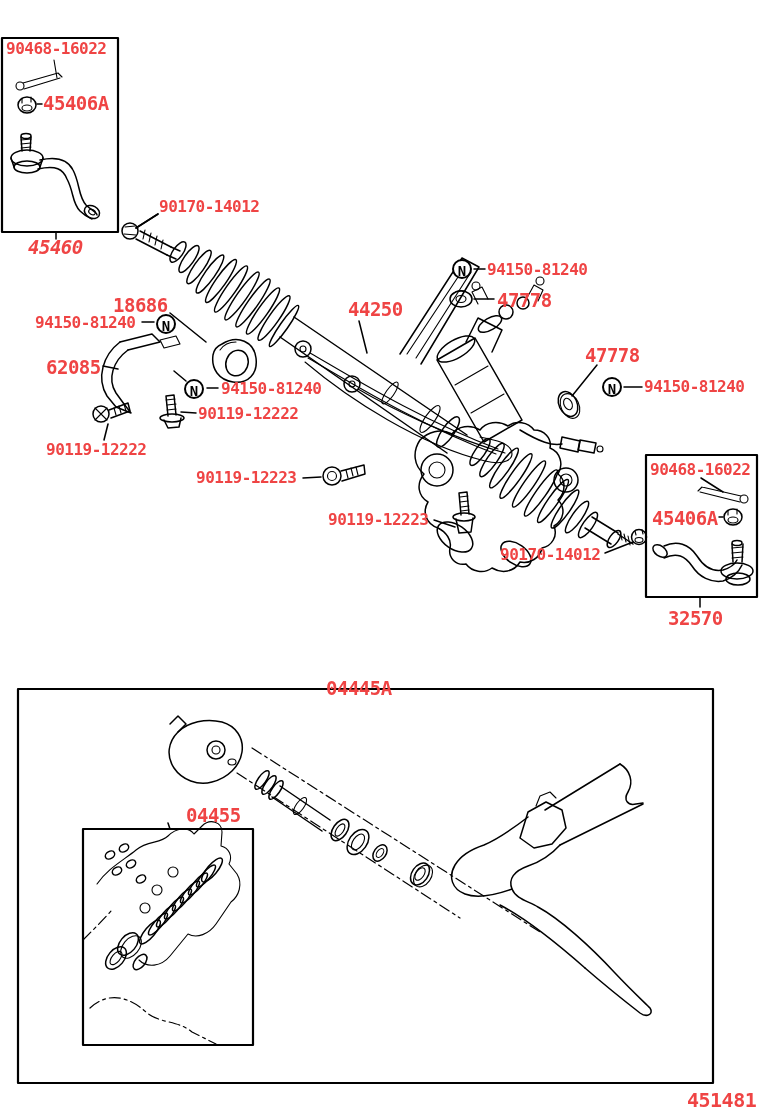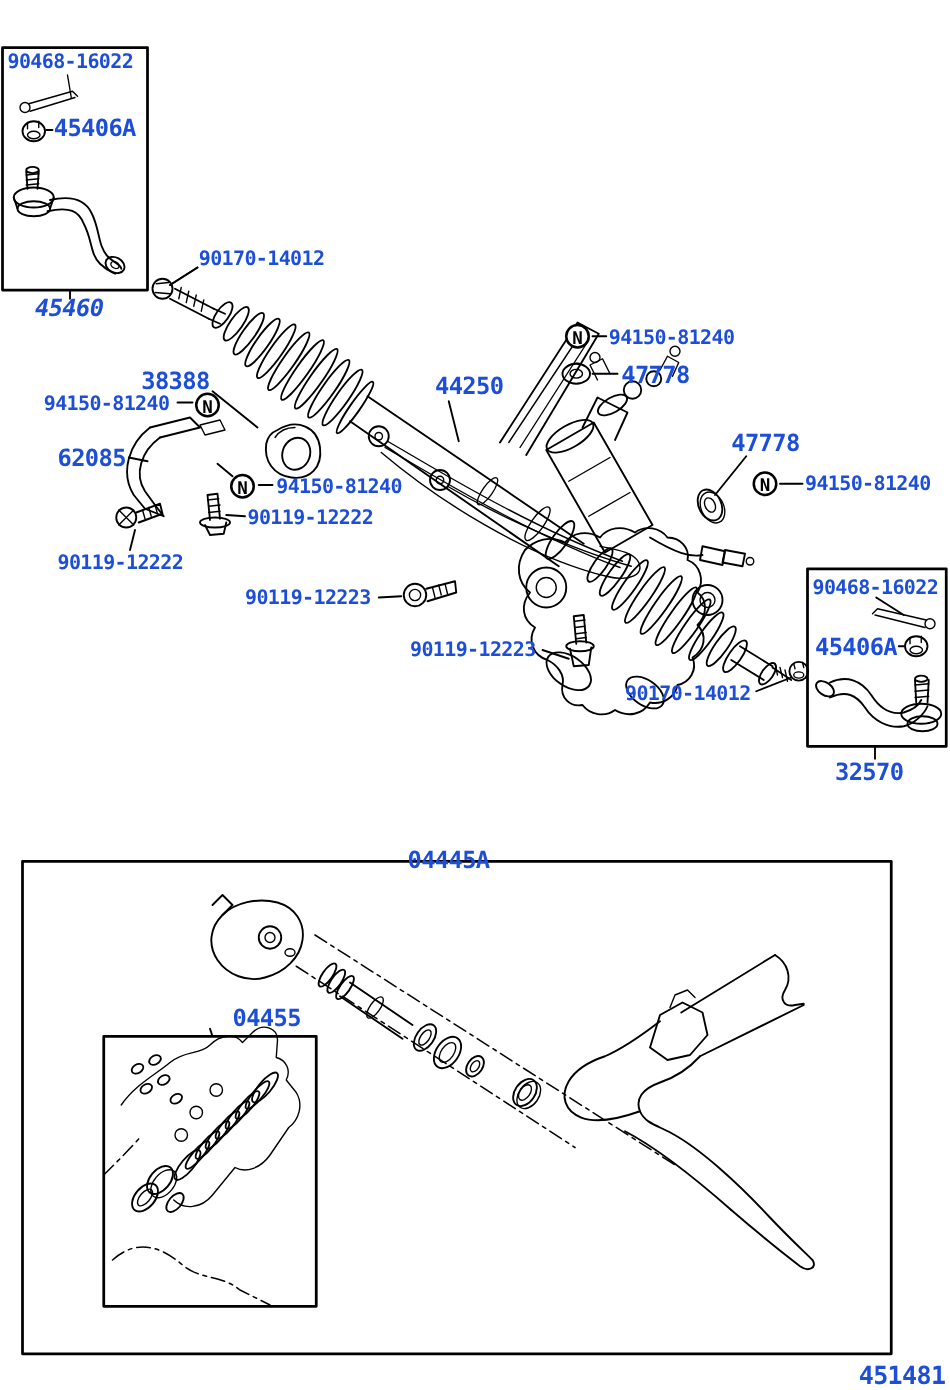--- a/index.html
+++ b/index.html
@@ -3,21 +3,21 @@
 <meta charset="utf-8">
 <style>
   html,body{margin:0;padding:0;background:#ffffff;}
   #stage{position:relative;width:760px;height:1112px;background:#ffffff;overflow:hidden;
          font-family:"DejaVu Sans Mono","Liberation Mono",monospace;}
   #linework{position:absolute;left:0;top:0;}
   #linework *{stroke:#000;fill:none;stroke-width:1.5;stroke-linecap:round;stroke-linejoin:round;}
   #linework .bx{stroke-width:2.2;}
   #linework .thin{stroke-width:1.1;}
   #linework .dd{stroke-dasharray:11 4 3 4;stroke-width:1.2;}
-  .lbl{position:absolute;font-weight:bold;font-size:16px;line-height:1;color:#1d4ed8;
+  .lbl{position:absolute;font-weight:bold;font-size:16px;line-height:1;color:#ef4444;
        white-space:nowrap;letter-spacing:-0.5px;text-align:center;}
   .lbl-lg{font-size:19px;}
   .lbl-xl{font-size:20px;}
   .nbadge{position:absolute;width:20px;height:20px;border:2.2px solid #000;border-radius:50%;
           font-weight:bold;font-size:14px;line-height:20px;text-align:center;color:#000;
           box-sizing:border-box;background:#fff;}
   .p1{left:6px;top:41px;}   .p2{left:43px;top:94px;}   .p3{left:28px;top:238px;font-style:italic;}
   .p4{left:159px;top:199px;}.p5{left:113px;top:296px;} .p6{left:35px;top:315px;}
   .p7{left:46px;top:358px;} .p8{left:221px;top:381px;} .p9{left:198px;top:406px;}
   .p10{left:46px;top:442px;}.p11{left:196px;top:470px;}.p12{left:328px;top:512px;}
@@ -313,21 +313,21 @@
     <path d="M605,553 L633,542"></path>
     <path d="M701,478 L723,492"></path>
     <path d="M719,517 L723,517"></path>
   </g>
 </svg>
 
   <div class="lbl p1">90468-16022</div>
   <div class="lbl lbl-lg p2">45406A</div>
   <div class="lbl lbl-lg p3">45460</div>
   <div class="lbl p4">90170-14012</div>
-  <div class="lbl lbl-lg p5">38388</div>
+  <div class="lbl lbl-lg p5">18686</div>
   <div class="lbl p6">94150-81240</div>
   <div class="lbl lbl-lg p7">62085</div>
   <div class="lbl p8">94150-81240</div>
   <div class="lbl p9">90119-12222</div>
   <div class="lbl p10">90119-12222</div>
   <div class="lbl p11">90119-12223</div>
   <div class="lbl p12">90119-12223</div>
   <div class="lbl lbl-lg p13">44250</div>
   <div class="lbl p14">94150-81240</div>
   <div class="lbl lbl-lg p15">47778</div>

